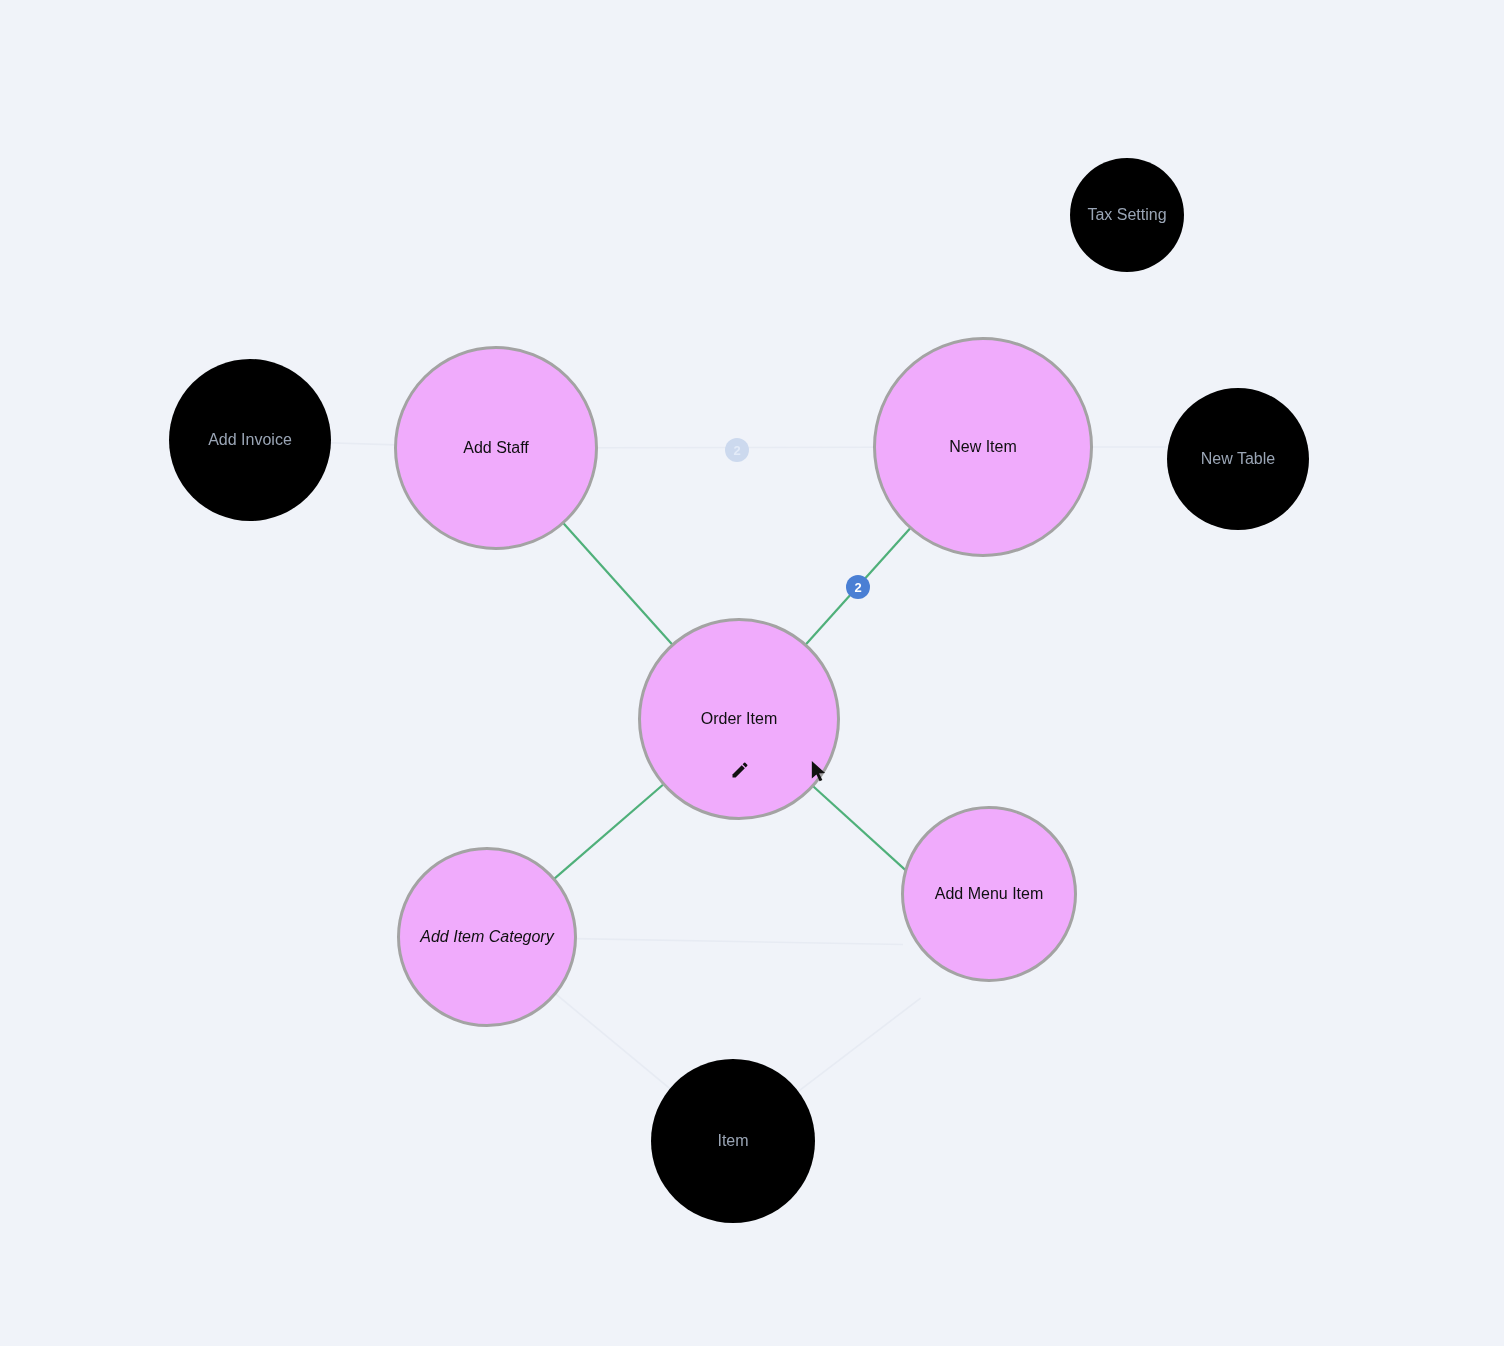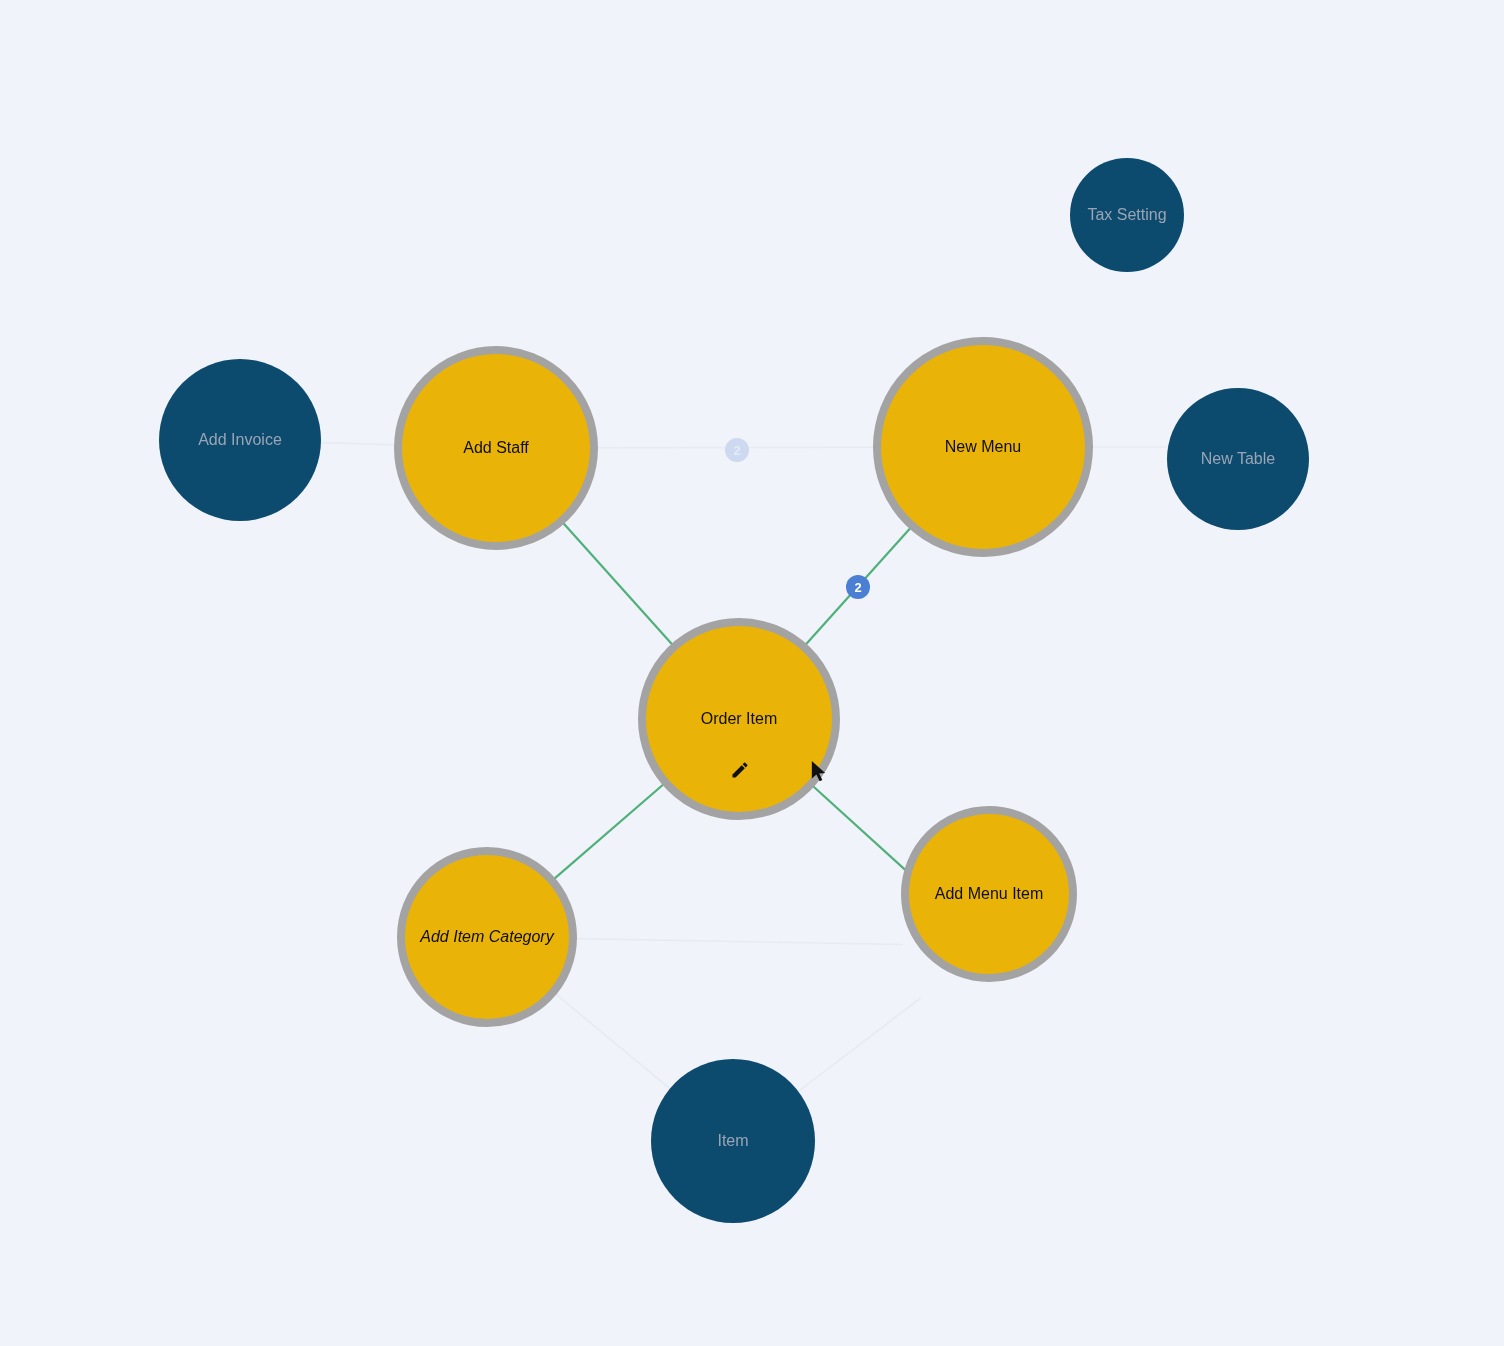--- a/index.html
+++ b/index.html
@@ -30,25 +30,25 @@
   .node {
     position: absolute;
     border-radius: 50%;
     box-sizing: border-box;
     display: flex;
     align-items: center;
     justify-content: center;
     text-align: center;
   }
   .node.active {
-    background: #eab308;
-    border: 8px solid #a3a3a3;
+    background: #f0abfc;
+    border: 3px solid #a3a3a3;
   }
   .node.dim {
-    background: #0c4a6e;
+    background: #000000;
     border: none;
   }
   .node-label {
     font-size: 16px;
     line-height: 1.2;
     user-select: none;
     pointer-events: none;
     white-space: nowrap;
   }
   .node.active .node-label { color: #0f0f10; }
@@ -95,28 +95,28 @@
       <line x1="812.2938517518883" y1="785.5508173907145" x2="925.3305934276526" y2="888.1881788323086" stroke="#4fb07a" stroke-width="2.2"></line>
       <line x1="318.9614540108792" y1="442.46754543784" x2="396.0487923912921" y2="444.87652476222786" stroke="#e7ebf3" stroke-width="1.6"></line>
       <line x1="595.9997891805342" y1="447.79466162385927" x2="875.0002276850231" y2="447.221765446232" stroke="#e7ebf3" stroke-width="1.6"></line>
       <line x1="1091" y1="447" x2="1169" y2="447" stroke="#e7ebf3" stroke-width="1.6"></line>
       <line x1="574.985860775761" y1="938.5774357509598" x2="903.0138178782336" y2="944.4584150615619" stroke="#e7ebf3" stroke-width="1.6"></line>
       <line x1="554.7387005146189" y1="993.1735565243182" x2="671.4193631685282" y2="1089.933130432438" stroke="#e7ebf3" stroke-width="1.6"></line>
       <line x1="920.5867379328656" y1="998.1116644652" x2="796.6402437833808" y2="1092.5240330556278" stroke="#e7ebf3" stroke-width="1.6"></line>
     </svg>
 
   <div id="node-layer">
-      <div class="node dim" style="left: 159px; top: 359px; width: 162px; height: 162px;">
+      <div class="node dim" style="left: 169px; top: 359px; width: 162px; height: 162px;">
         <span class="node-label">Add Invoice</span>
       </div>
       <div class="node active" style="left: 394px; top: 346px; width: 204px; height: 204px;">
         <span class="node-label">Add Staff</span>
       </div>
       <div class="node active" style="left: 873px; top: 337px; width: 220px; height: 220px;">
-        <span class="node-label">New Menu</span>
+        <span class="node-label">New Item</span>
       </div>
       <div class="node dim" style="left: 1167px; top: 388px; width: 142px; height: 142px;">
         <span class="node-label">New Table</span>
       </div>
       <div class="node dim" style="left: 1070px; top: 158px; width: 114px; height: 114px;">
         <span class="node-label">Tax Setting</span>
       </div>
       <div class="node active" style="left: 638px; top: 618px; width: 202px; height: 202px; align-items: center;">
         <span class="node-label">Order Item</span>
       </div>

